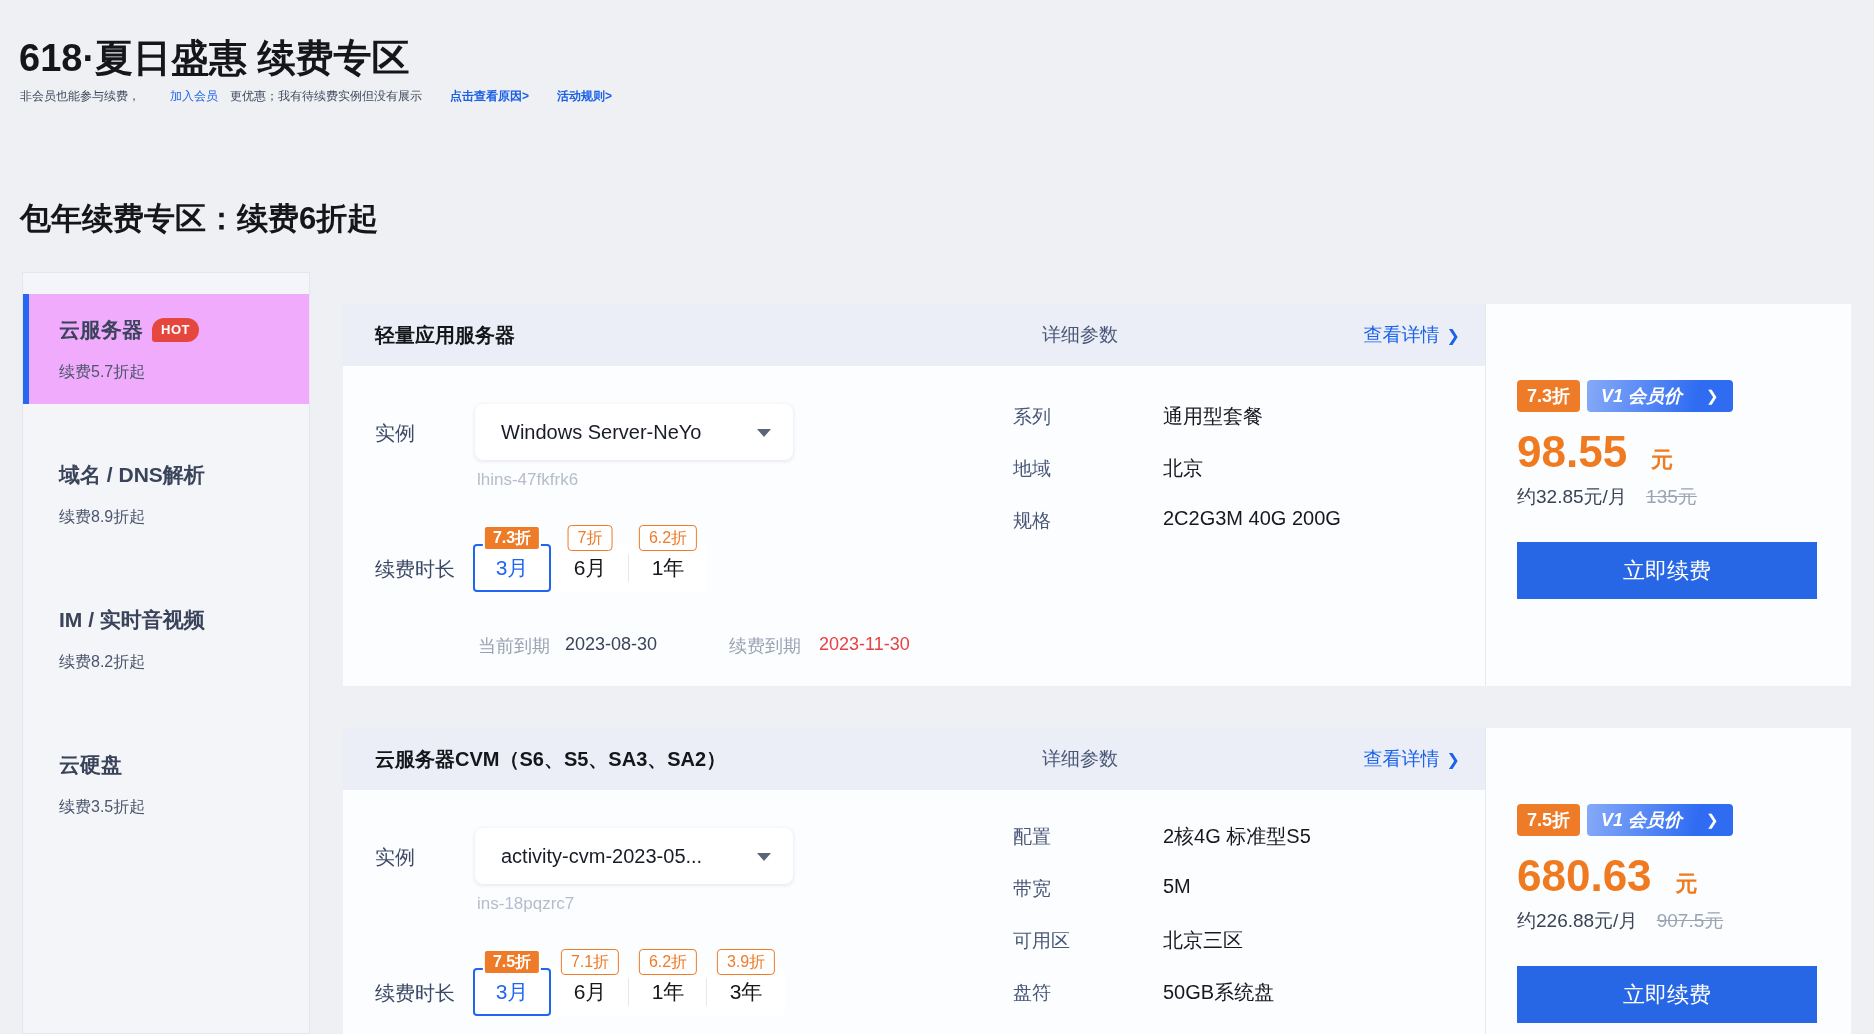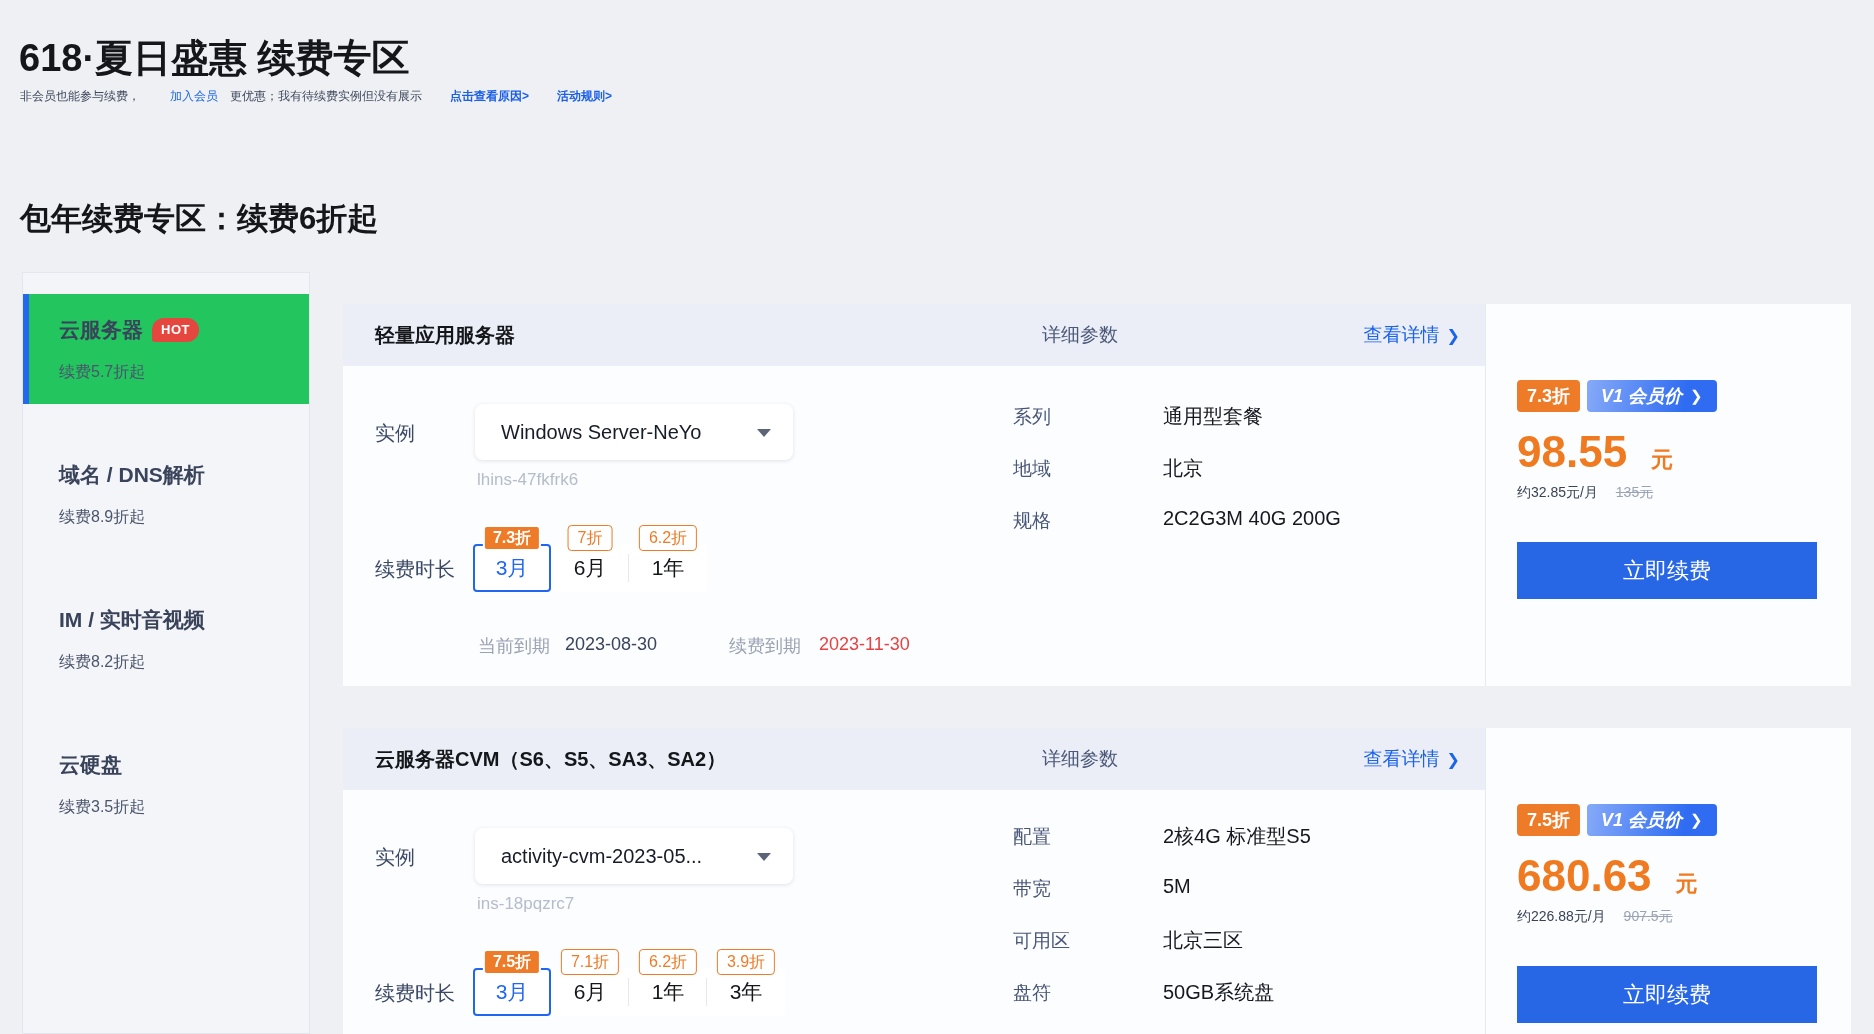--- a/index.html
+++ b/index.html
@@ -11,21 +11,21 @@
   
   .page-title{position:absolute;left:19px;top:8px;font-size:38px;font-weight:700;color:#14161a;}
   .subtitle{position:absolute;left:20px;top:88px;font-size:12px;color:#3f485c;white-space:nowrap;display:flex;align-items:center;}
   .subtitle .link{color:#1c66e8;cursor:pointer;margin:0 12px 0 30px;}
   .subtitle .link-strong{color:#1b5fe6;font-weight:700;cursor:pointer;margin-left:28px;}
   .section-title{position:absolute;left:20px;top:172px;font-size:31px;font-weight:600;color:#14161a;}
 
   
   .sidebar{position:absolute;left:22px;top:272px;width:288px;height:762px;background:#f4f5f9;border:1px solid #e3e6ee;box-sizing:border-box;padding-top:21px;}
   .side-item{position:relative;height:110px;margin-bottom:35px;cursor:pointer;}
-  .side-item.active{background:#22c55e;}
+  .side-item.active{background:#f0abfc;}
   .side-item.active .active-bar{position:absolute;left:0;top:0;width:6px;height:100%;background:#2468f0;}
   .side-title{position:absolute;left:36px;top:22px;font-size:21px;font-weight:600;color:#39435a;display:flex;align-items:center;gap:9px;white-space:nowrap;}
   .hot-badge{background:#e5473e;color:#fff;font-size:13px;font-weight:700;line-height:13px;padding:5px 9px 6px;border-radius:12px 12px 12px 3px;letter-spacing:.5px;}
   .side-sub{position:absolute;left:36px;top:68px;font-size:16px;color:#4c566c;}
 
   
   .card{position:absolute;left:343px;width:1508px;height:382px;background:#fcfdff;}
   .card-band{position:absolute;left:0;top:0;width:1142px;height:62px;background:#ebeef7;}
   .card-title{position:absolute;left:32px;top:0;line-height:62px;font-size:20px;font-weight:600;color:#14161a;white-space:nowrap;}
   .detail-params{position:absolute;left:699px;top:0;line-height:62px;font-size:19px;color:#4a5878;}
@@ -55,26 +55,26 @@
   .date-label{color:#9aa2b2;}
   .d1l{left:135px;} .d1v{left:222px;color:#39445a;font-weight:500;}
   .d2l{left:386px;} .d2v{left:476px;color:#e64242;font-weight:500;}
 
   .spec-label{position:absolute;left:670px;font-size:19px;color:#4a5878;white-space:nowrap;}
   .spec-value{position:absolute;left:820px;font-size:20px;color:#15181f;white-space:nowrap;}
 
   
   .price-badges{position:absolute;left:1174px;top:76px;display:flex;align-items:center;gap:7px;}
   .discount-badge{background:#ee7b28;color:#fff;font-size:18px;font-weight:600;padding:4px 10px;border-radius:4px;white-space:nowrap;}
-  .vip-badge{background:linear-gradient(100deg,#86aaf8 0%,#2f6cf2 75%);color:#fff;font-size:18px;font-style:italic;font-weight:600;padding:4px 14px;border-radius:4px;cursor:pointer;display:flex;align-items:center;gap:8px;white-space:nowrap;}
+  .vip-badge{background:linear-gradient(100deg,#86aaf8 0%,#2f6cf2 75%);color:#fff;font-size:18px;font-style:italic;font-weight:600;padding:4px 14px;border-radius:4px;cursor:pointer;display:flex;align-items:center;gap:24px;white-space:nowrap;}
   .vip-badge .chev{font-size:15px;}
   .price-line{position:absolute;left:1174px;top:126px;display:flex;align-items:baseline;gap:24px;color:#f07a1f;}
   .price-amount{font-size:44px;font-weight:700;line-height:44px;}
   .price-unit{font-size:22px;font-weight:600;}
-  .monthly-line{position:absolute;left:1174px;top:180px;font-size:14px;color:#3a4356;white-space:nowrap;}
+  .monthly-line{position:absolute;left:1174px;top:180px;font-size:19px;color:#3a4356;white-space:nowrap;}
   .orig-price{margin-left:14px;color:#9ba3b5;text-decoration:line-through;}
   .renew-btn{position:absolute;left:1174px;top:238px;width:300px;height:57px;background:#2766e4;color:#fff;font-size:22px;display:flex;align-items:center;justify-content:center;cursor:pointer;}
 </style>
 </head>
 <body>
 
 <h1 class="page-title">618·夏日盛惠 续费专区</h1>
 
 <div class="subtitle">
   <span>非会员也能参与续费，</span>

